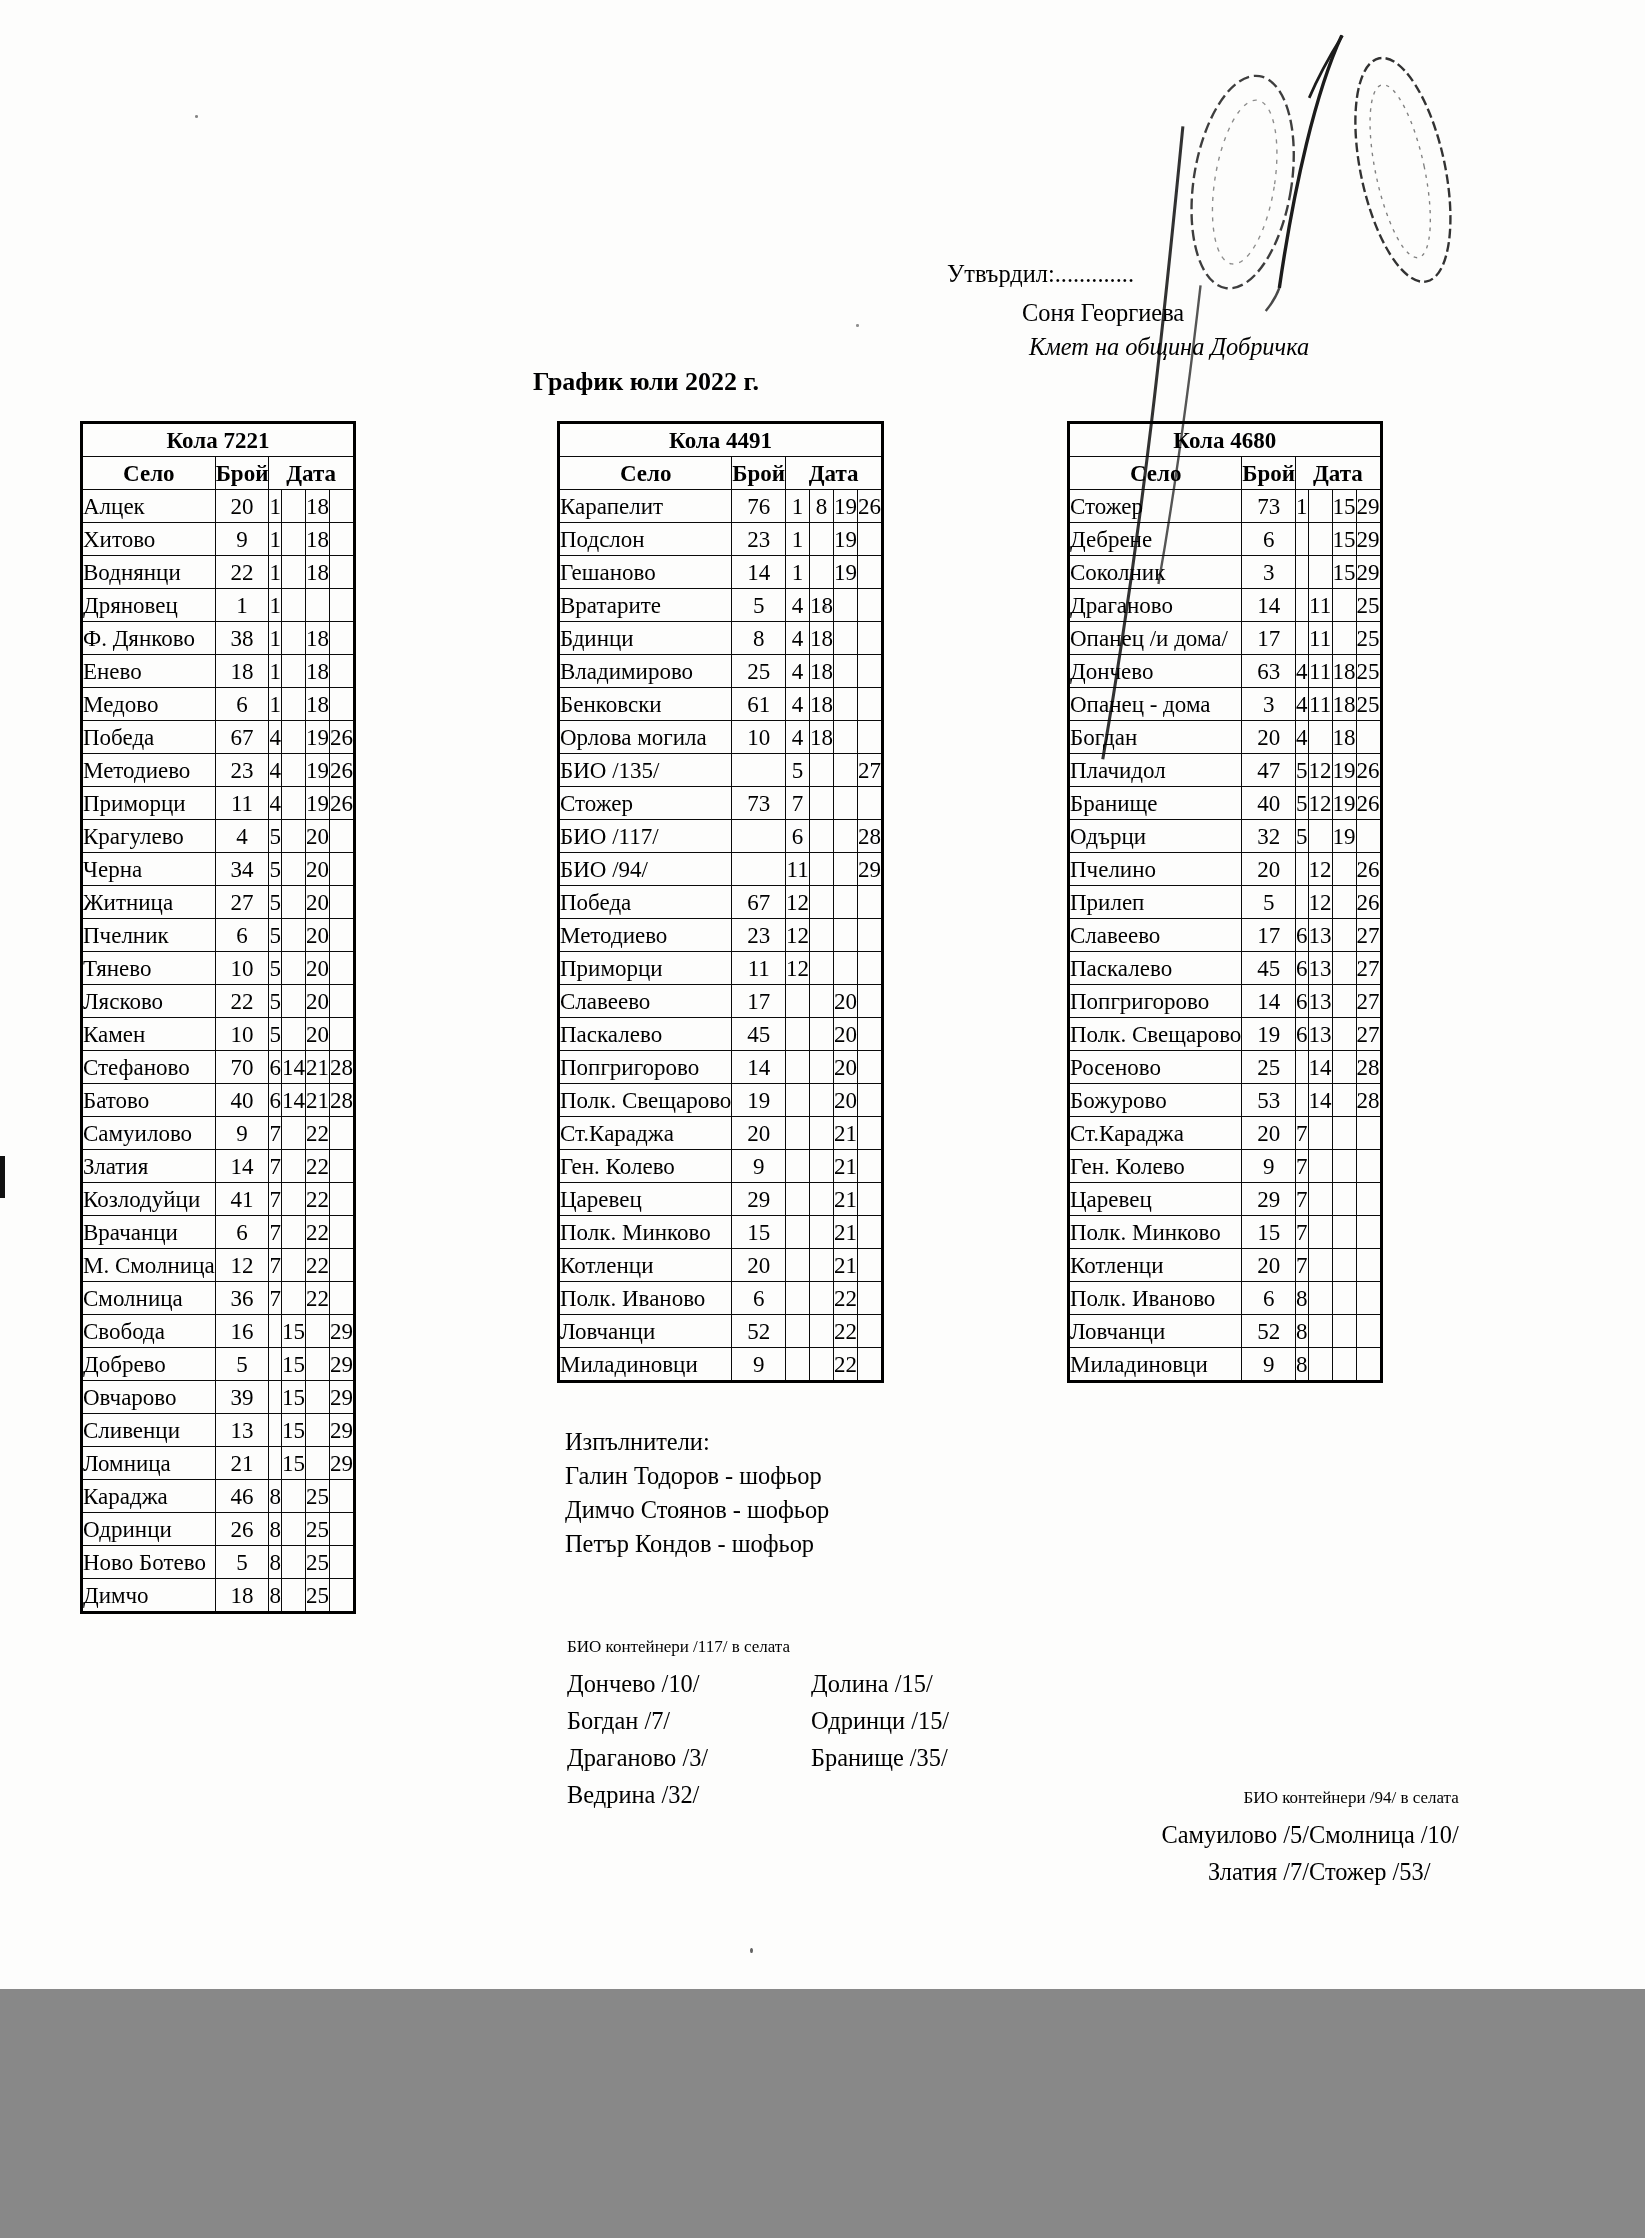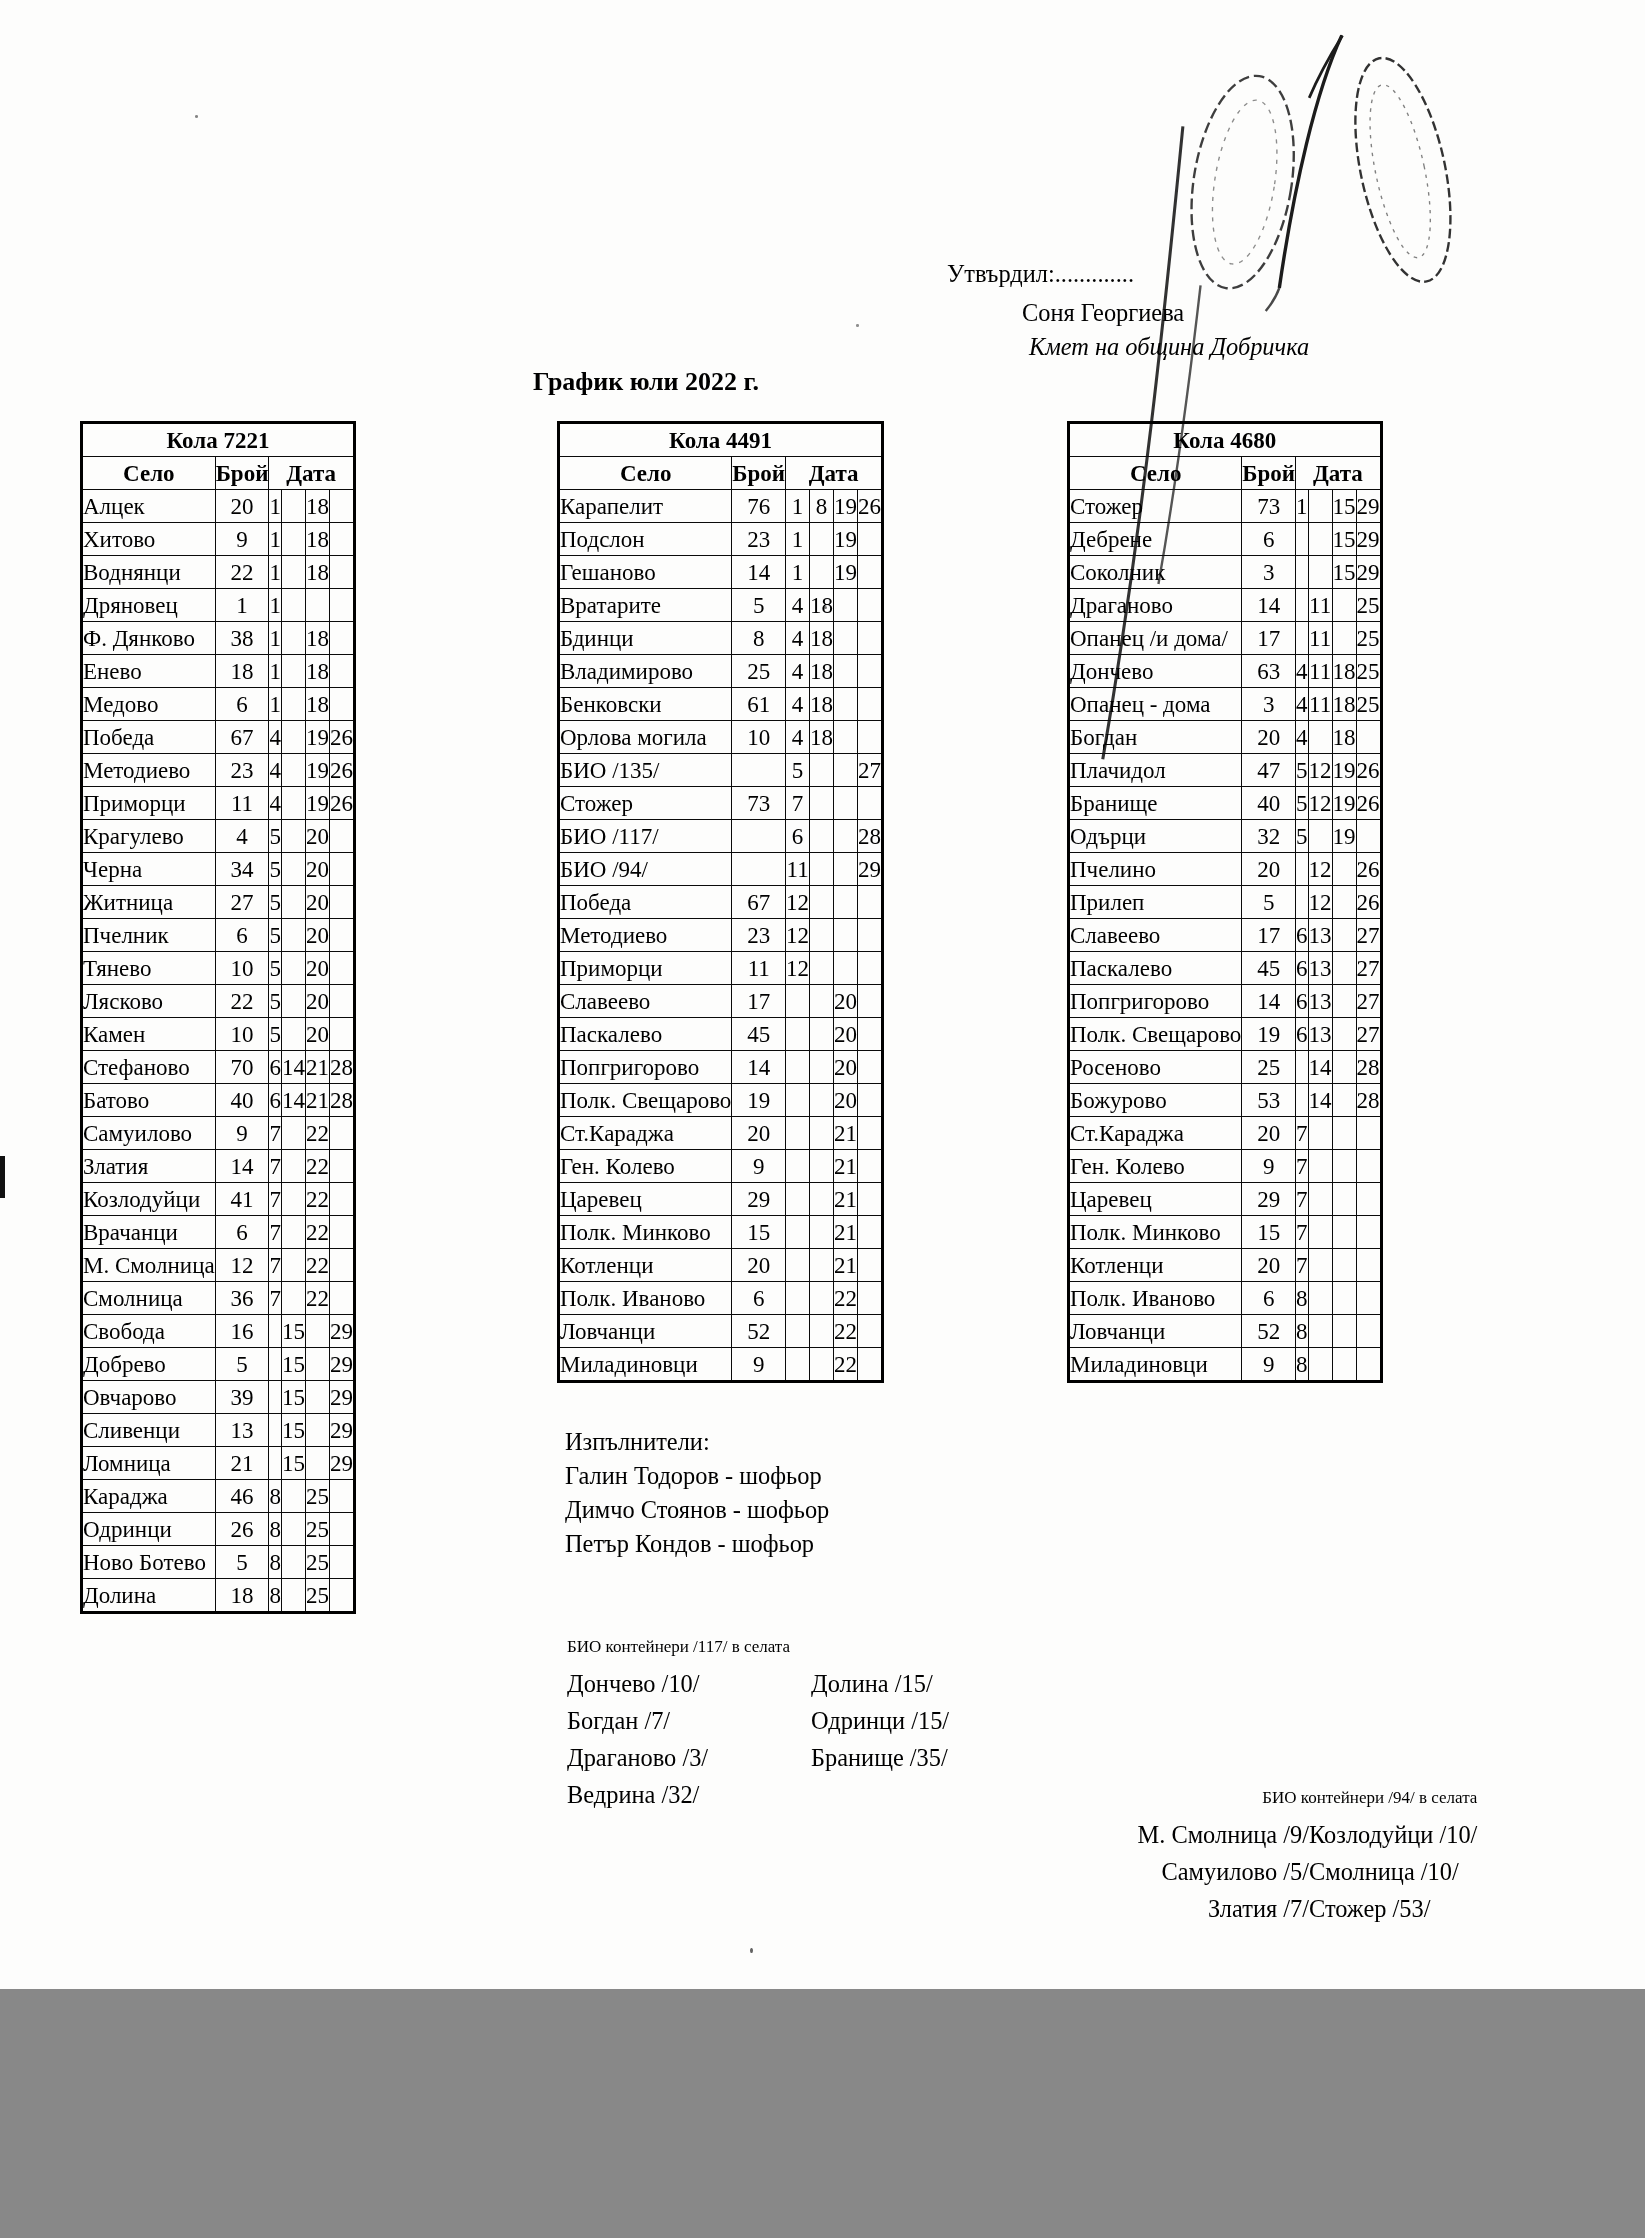--- a/index.html
+++ b/index.html
@@ -335,21 +335,21 @@
           </tr>
           <tr>
             <td class="village-cell">Ново Ботево</td>
             <td class="count-cell">5</td>
             <td class="date-cell d1">8</td>
             <td class="date-cell"></td>
             <td class="date-cell">25</td>
             <td class="date-cell"></td>
           </tr>
           <tr>
-            <td class="village-cell">Долина</td>
+            <td class="village-cell">Димчо</td>
             <td class="count-cell">18</td>
             <td class="date-cell d1">8</td>
             <td class="date-cell"></td>
             <td class="date-cell">25</td>
             <td class="date-cell"></td>
           </tr>
         </tbody>
       </table>
     </div>
   <div class="abs" style="left:557px;top:421px;">
@@ -851,24 +851,20 @@
         <div>Бранище /35/</div>
       </div>
       <div class="bio-row">
         <div class="bio-c1">Ведрина /32/</div>
         <div></div>
       </div>
     </div>
   <div class="abs bio-block" style="left:1065px;top:1779px;text-align:right;">
       <div class="bio-title">БИО контейнери /94/ в селата</div>
       <div class="bio-row">
-        <div class="bio-c1">М. Смолница /9/</div>
-        <div>Козлодуйци /10/</div>
-      </div>
-      <div class="bio-row">
         <div class="bio-c1">Самуилово /5/</div>
         <div>Смолница /10/</div>
       </div>
       <div class="bio-row">
         <div class="bio-c1">Златия /7/</div>
         <div>Стожер /53/</div>
       </div>
     </div>
 
   <div class="speck" style="left:195px;top:115px;width:3.4px;height:2.7px;opacity:.55;"></div>

